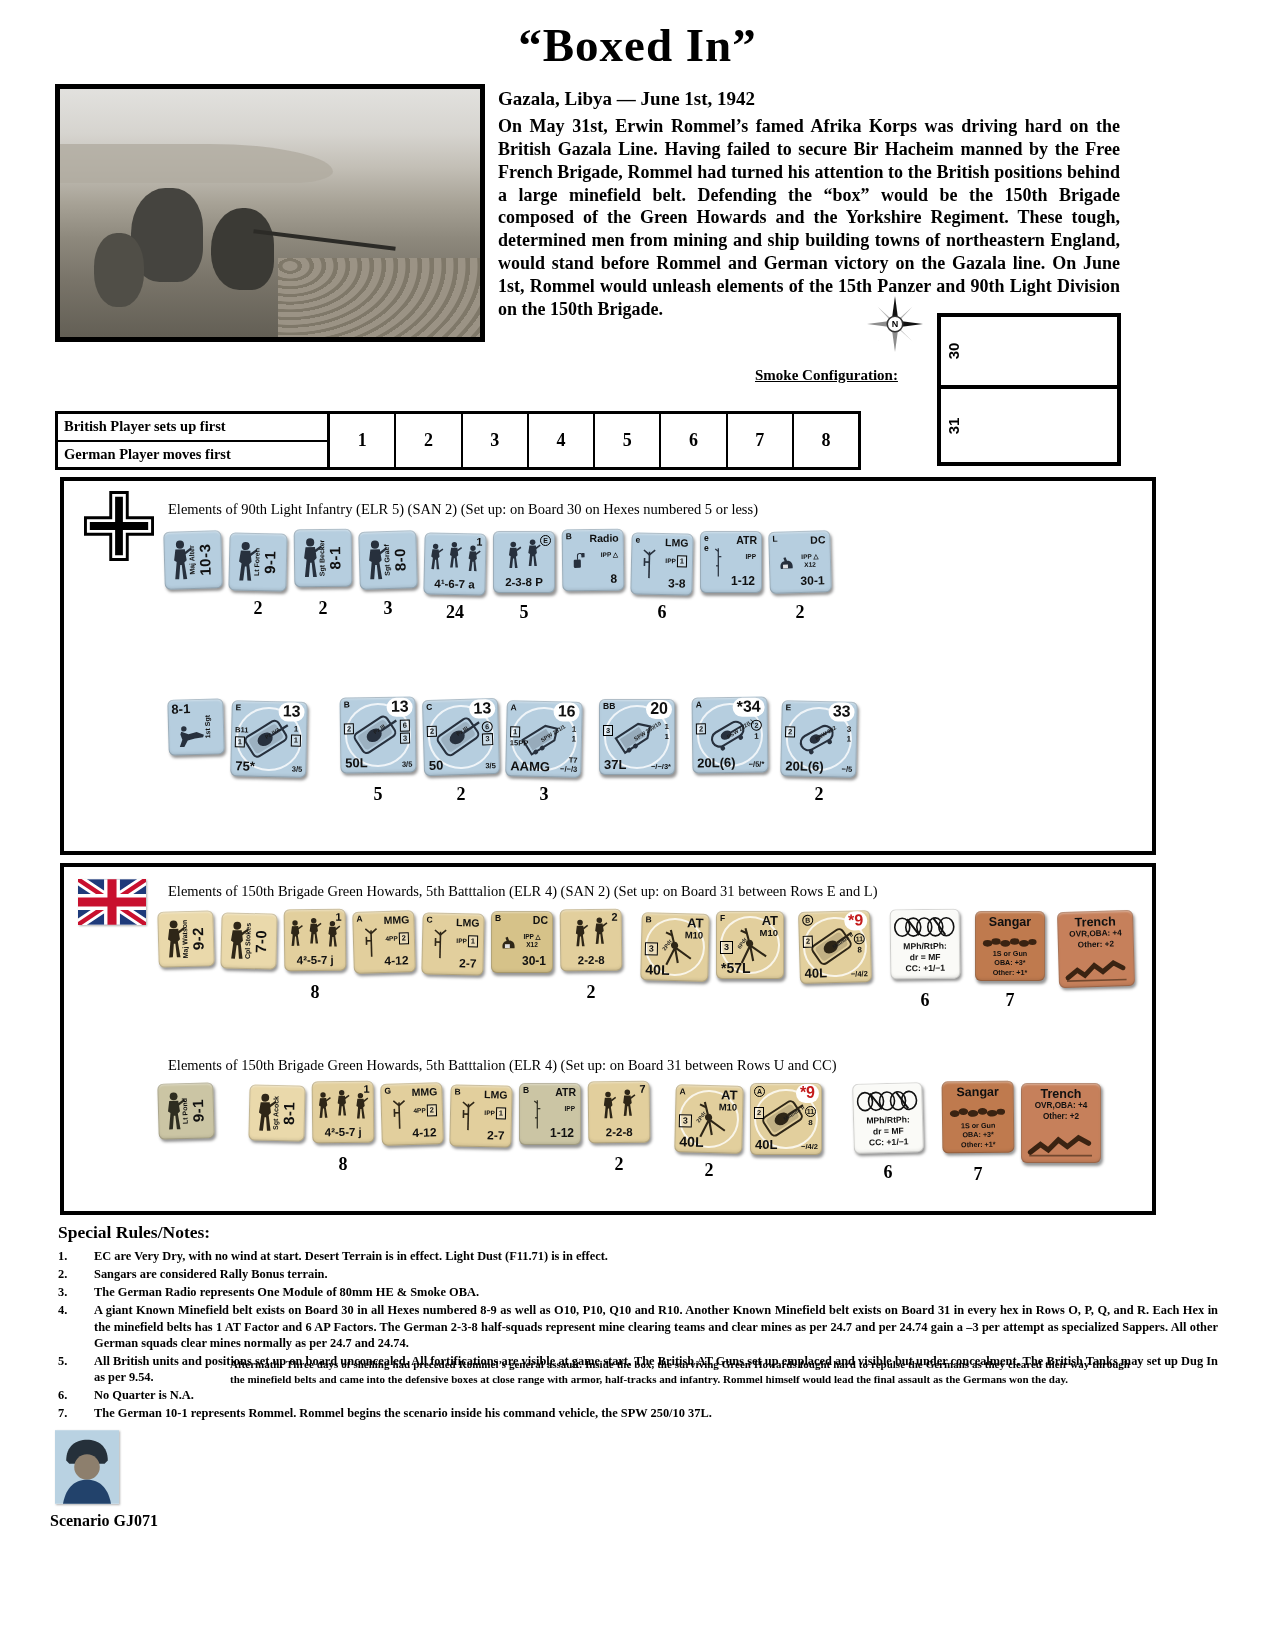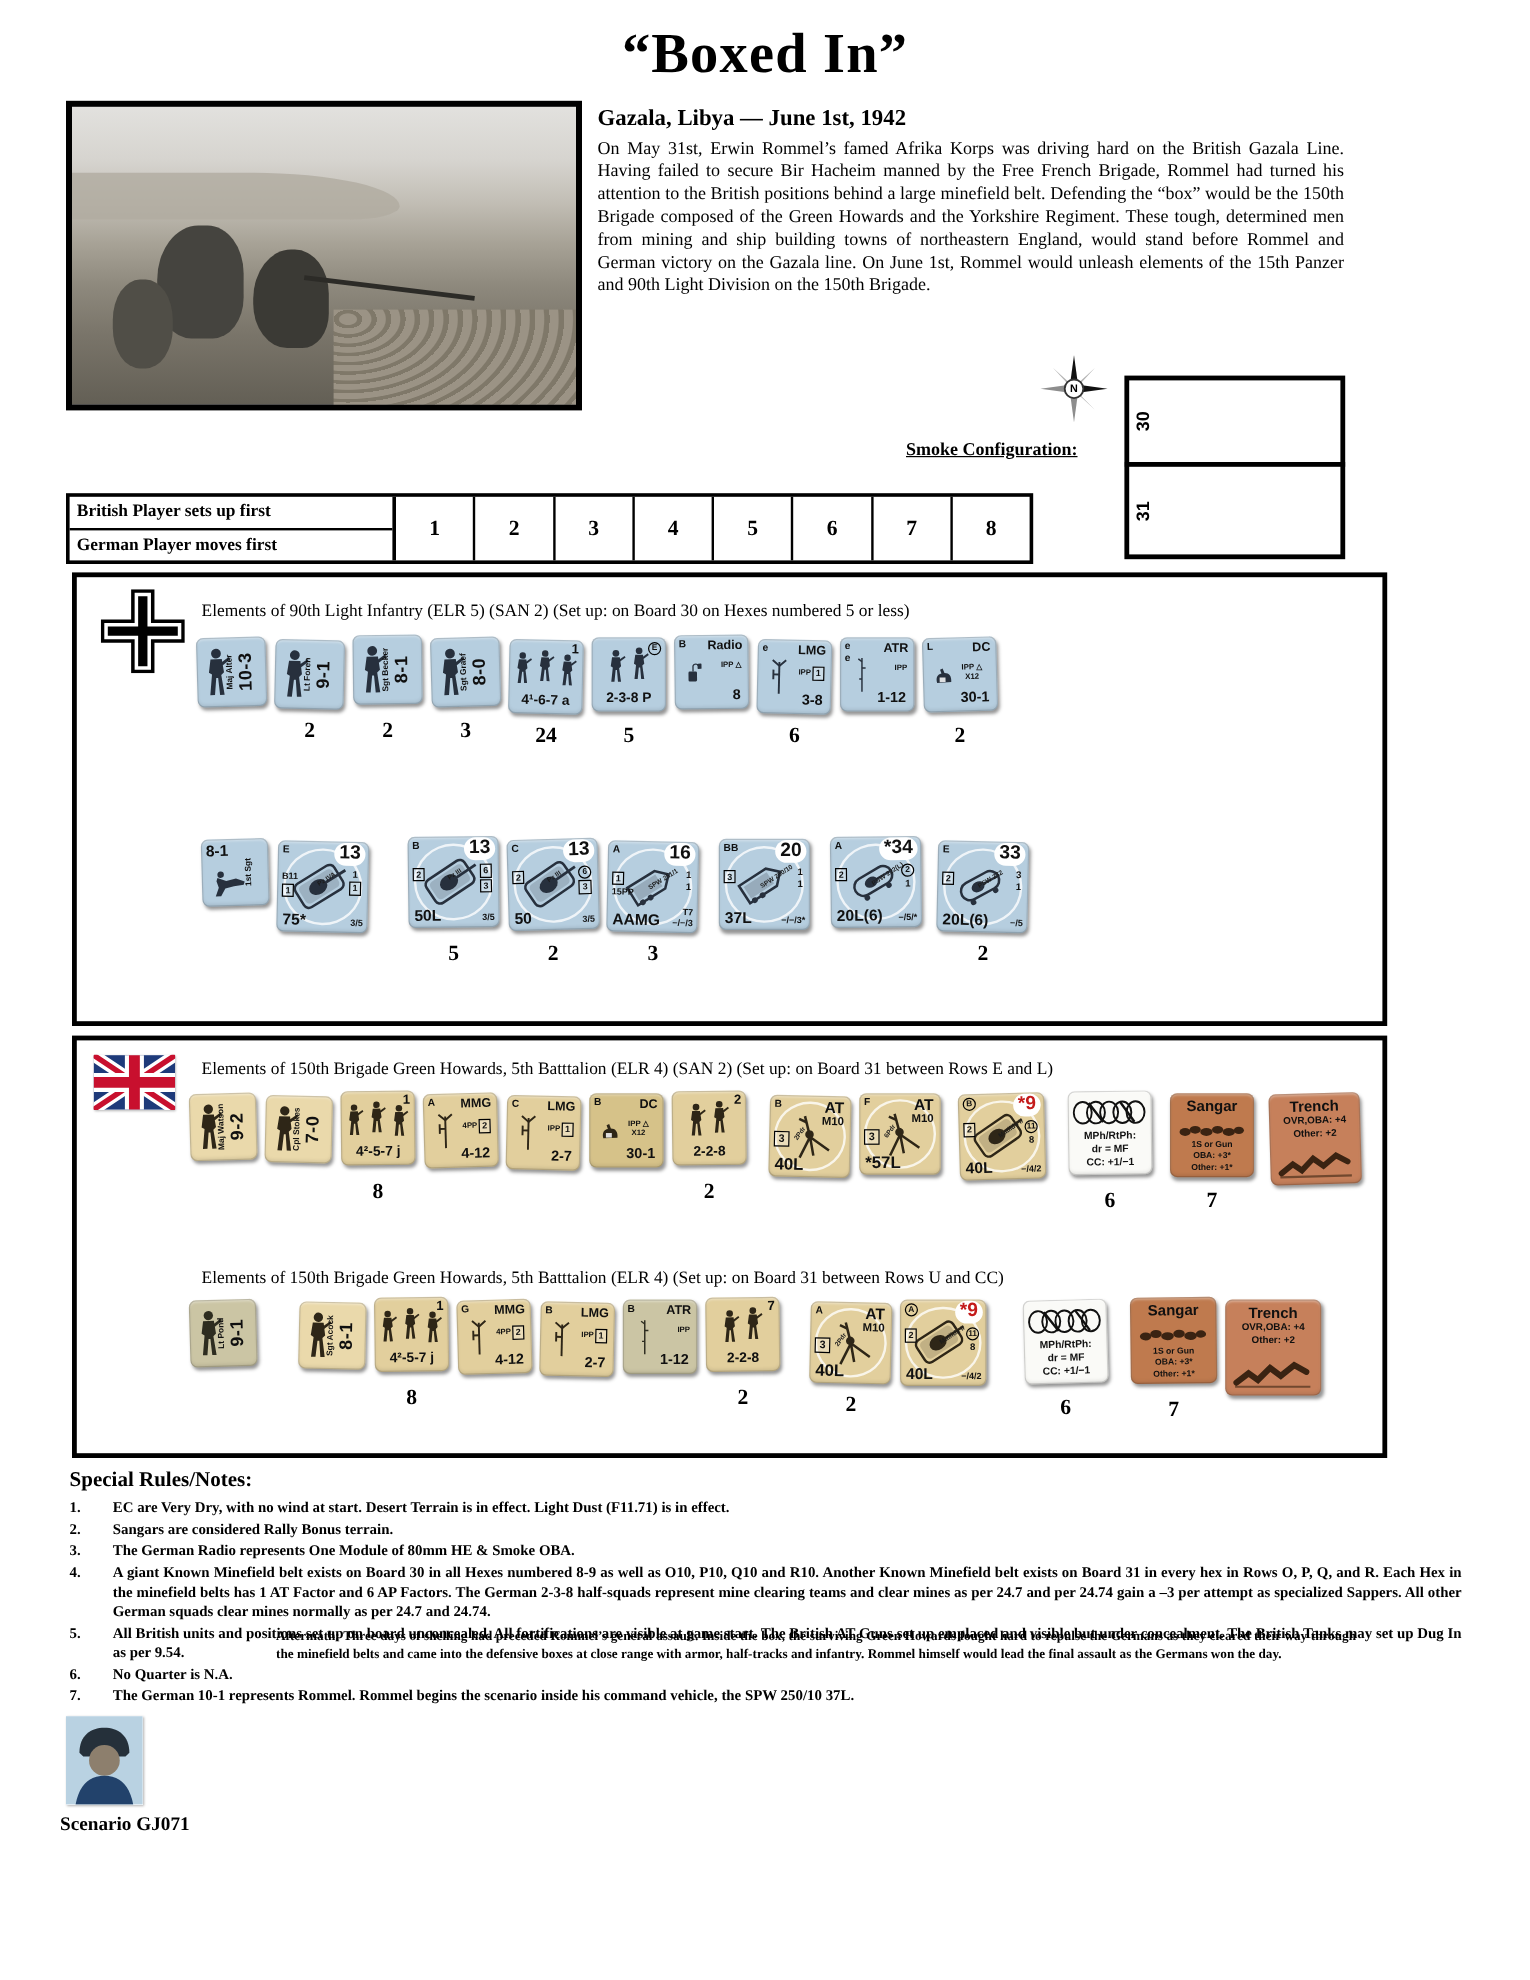--- a/index.html
+++ b/index.html
@@ -18,21 +18,21 @@
   .ph-ridge{left:-5%;top:22%;width:70%;height:16%;background:#b0aba0;border-radius:0 60% 20% 0/0 100% 40% 0;opacity:.8}
   .ph-fig1{left:17%;top:40%;width:17%;height:38%;background:#45443f;border-radius:48% 42% 36% 40%}
   .ph-fig2{left:36%;top:48%;width:15%;height:33%;background:#3b3a35;border-radius:50% 45% 35% 45%}
   .ph-fig3{left:8%;top:58%;width:12%;height:30%;background:#504e47;border-radius:45%}
   .ph-gun{left:46%;top:60%;width:34%;height:4px;background:#2c2b27;transform:rotate(7deg)}
   .ph-bags{left:52%;top:68%;right:-2%;bottom:-2%;
            background:repeating-radial-gradient(ellipse 14px 9px at 12px 8px,#9b9385 0 7px,#7f7869 8px 12px)}
 
   .intro{position:absolute;left:498px;top:88px;width:622px}
   .loc{font-size:19px;font-weight:bold;margin-bottom:5px}
-  .desc{font-size:15px;font-weight:normal;text-align:justify;line-height:1.27}
+  .desc{font-size:18px;font-weight:bold;text-align:justify;line-height:1.27}
 
   .victory{position:absolute;left:58px;top:347px;width:695px;font-size:15px;font-weight:bold;text-align:justify;line-height:1.4}
   .vlabel{font-size:16.5px;letter-spacing:.4px;margin-right:8px}
 
   .bc-label{position:absolute;left:755px;top:367px;font-size:15px;font-weight:bold;text-decoration:underline}
 
   .compass{position:absolute;left:866px;top:295px;width:58px;height:58px}
   .compass svg{width:100%;height:100%}
   .cn{position:absolute;left:50%;top:50%;transform:translate(-50%,-52%);
       font-family:"Liberation Sans",sans-serif;font-size:9px;font-weight:bold}

